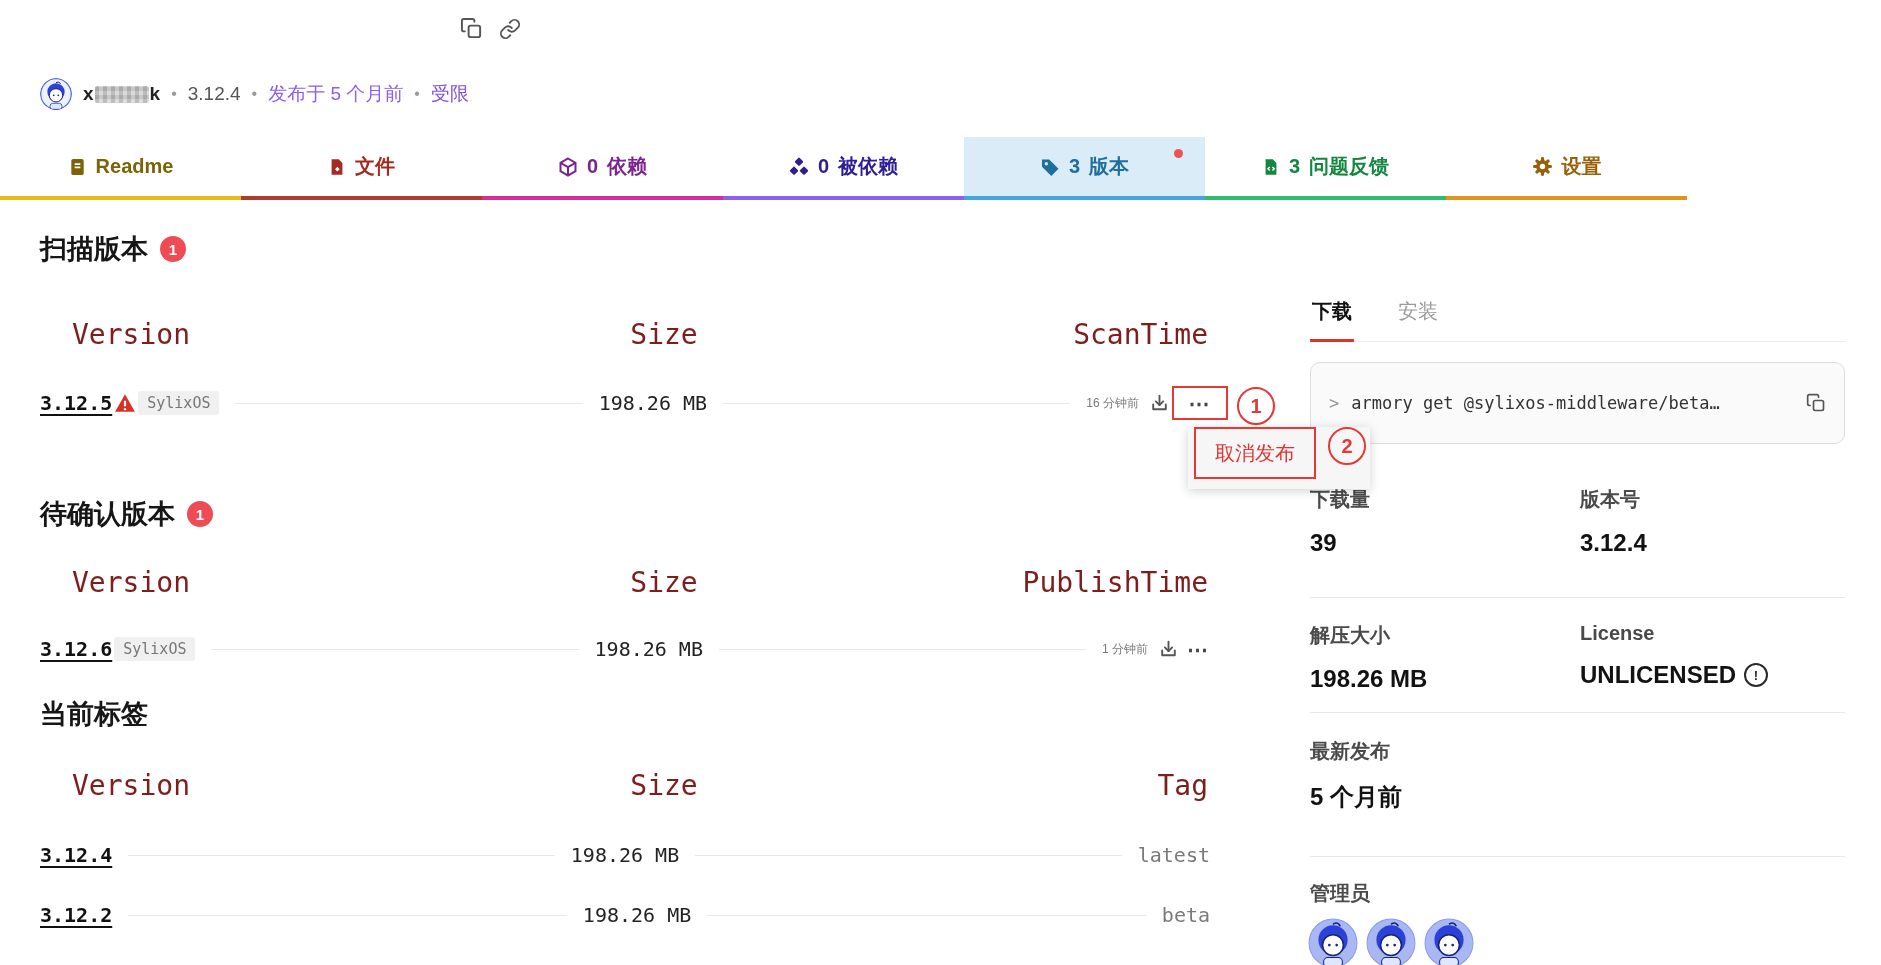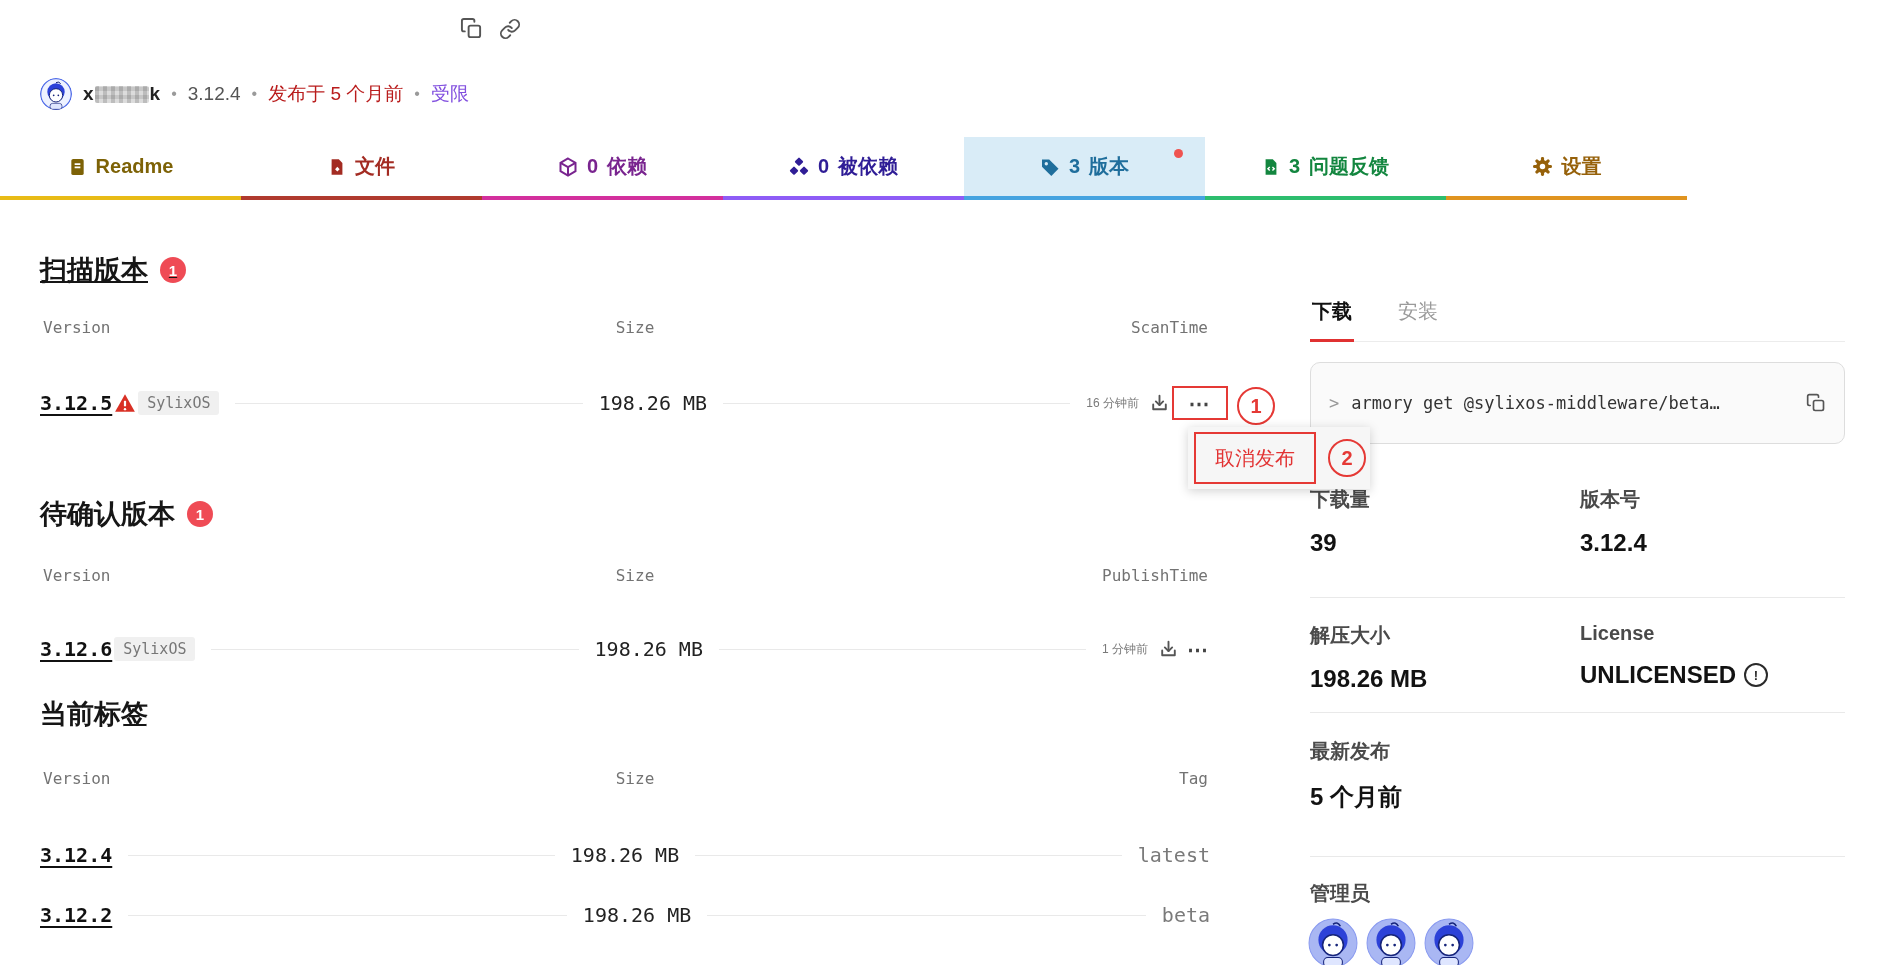--- a/index.html
+++ b/index.html
@@ -33,38 +33,38 @@
   .tab.active{background:#d9ecf7;}
   .notif-dot{position:absolute;right:22px;top:12px;width:9px;height:9px;border-radius:50%;background:#ef5350;}
 
   
   .sec-h{position:absolute;left:40px;font-size:27px;font-weight:bold;color:#161616;display:flex;align-items:center;gap:12px;}
   .badge{width:26px;height:26px;border-radius:50%;background:#ef4b55;color:#fff;font-size:15px;font-weight:bold;
          display:flex;align-items:center;justify-content:center;}
   .badge:empty{display:none;}
 
   
-  .hdr{position:absolute;font-size:16px;color:#737373;}
+  .hdr{position:absolute;font-size:28px;color:#7f1d1d;margin-left:29px;}
   .hdr.l{left:43px;} .hdr.c{left:535px;width:200px;text-align:center;} .hdr.r{right:673px;}
   .row{position:absolute;left:40px;width:1170px;display:flex;align-items:center;height:34px;}
   .leader{flex:1 1 auto;height:0;border-top:1px solid #e9e9e9;margin:0 16px;}
   .vgroup,.rgroup{display:flex;align-items:center;gap:2px;white-space:nowrap;}
   .vlink{font-size:20px;font-weight:bold;color:#111;text-decoration:underline;text-underline-offset:4px;cursor:pointer;}
   .ostag{font-size:15px;color:#777;background:#f0f0f0;border-radius:3px;padding:3px 9px;}
   .size{font-size:20px;color:#222;white-space:nowrap;}
   .time{font-size:12px;color:#7a7a7a;white-space:nowrap;}
   .tagval{font-size:20px;color:#7a7a7a;}
   .dots{font-size:21px;font-weight:bold;color:#444;letter-spacing:2px;line-height:1;cursor:pointer;}
   .morebox{width:52px;height:30px;border:2px solid #e53935;display:flex;align-items:center;justify-content:center;margin-right:-18px;cursor:pointer;}
 
   
   .circnum{position:absolute;width:34px;height:34px;border:2px solid #e53935;border-radius:50%;
            color:#e53935;font-size:20px;font-weight:bold;display:flex;align-items:center;justify-content:center;background:transparent;}
   .menu{position:absolute;left:1188px;top:427px;width:182px;height:62px;background:#f6f6f6;
-        box-shadow:0 2px 10px rgba(0,0,0,.18);display:flex;align-items:center;z-index:5;}
+        box-shadow:0 2px 10px rgba(0,0,0,.18);display:flex;z-index:5;}
   .menu .redbox{margin-left:6px;width:118px;height:48px;border:2px solid #e53935;display:flex;align-items:center;justify-content:center;}
   .menu .redbox span{color:#e23333;font-size:20px;cursor:pointer;}
   .menu .circnum{position:static;margin-left:12px;flex:0 0 auto;}
 
   
   .sb-tabs{position:absolute;left:1310px;top:298px;width:535px;display:flex;border-bottom:1px solid #ececec;}
   .stab{font-size:20px;color:#9a9a9a;padding:0 2px 14px;margin-right:42px;cursor:pointer;}
   .stab.active{color:#111;font-weight:bold;border-bottom:3px solid #e03131;margin-bottom:-1px;}
   .codebox{position:absolute;left:1310px;top:362px;width:535px;height:82px;box-sizing:border-box;
            border:1px solid #ddd;border-radius:10px;background:#fafafa;display:flex;align-items:center;padding:0 18px;}
@@ -112,21 +112,21 @@
         </svg>
     </span>
     <span class="uname">
         <span>x</span>
         <span class="mosaic"></span>
         <span>k</span>
       </span>
     <span class="sep">•</span>
     <span style="color:#555;">3.12.4</span>
     <span class="sep">•</span>
-    <span style="color:#b91c1c;">发布于 5 个月前</span>
+    <span style="color:#8b5cf6;">发布于 5 个月前</span>
     <span class="sep">•</span>
     <span class="restricted">受限</span>
   </div>
 
   <div class="tabbar">
     <div class="tab t1">
       <svg width="19" height="20" viewBox="0 0 20 20">
           <rect x="3.5" y="1.5" width="13" height="17" rx="2" fill="currentColor"></rect>
           <path d="M7 7h6M7 10.5h6" stroke="#fff" stroke-width="1.8"></path>
         </svg>
@@ -179,21 +179,21 @@
           <rect x="8.5" y="1" width="3" height="18" rx="1.3" transform="rotate(45 10 10)"></rect>
           <rect x="8.5" y="1" width="3" height="18" rx="1.3" transform="rotate(90 10 10)"></rect>
           <rect x="8.5" y="1" width="3" height="18" rx="1.3" transform="rotate(135 10 10)"></rect>
           <circle cx="10" cy="10" r="6.1"></circle>
           <circle cx="10" cy="10" r="2.6" fill="#fff"></circle>
         </svg>
       <span>设置</span>
     </div>
   </div>
 
-  <div class="sec-h" style="top:252px;text-decoration:underline;">
+  <div class="sec-h" style="top:231px;">
     <span>扫描版本</span>
     <span class="badge">1</span>
   </div>
   <span class="hdr l mono" style="top:318px;">Version</span>
   <span class="hdr c mono" style="top:318px;">Size</span>
   <span class="hdr r mono" style="top:318px;">ScanTime</span>
 
   <div class="row" style="top:386px;">
     <div class="vgroup">
       <span class="vlink mono">3.12.5</span>

